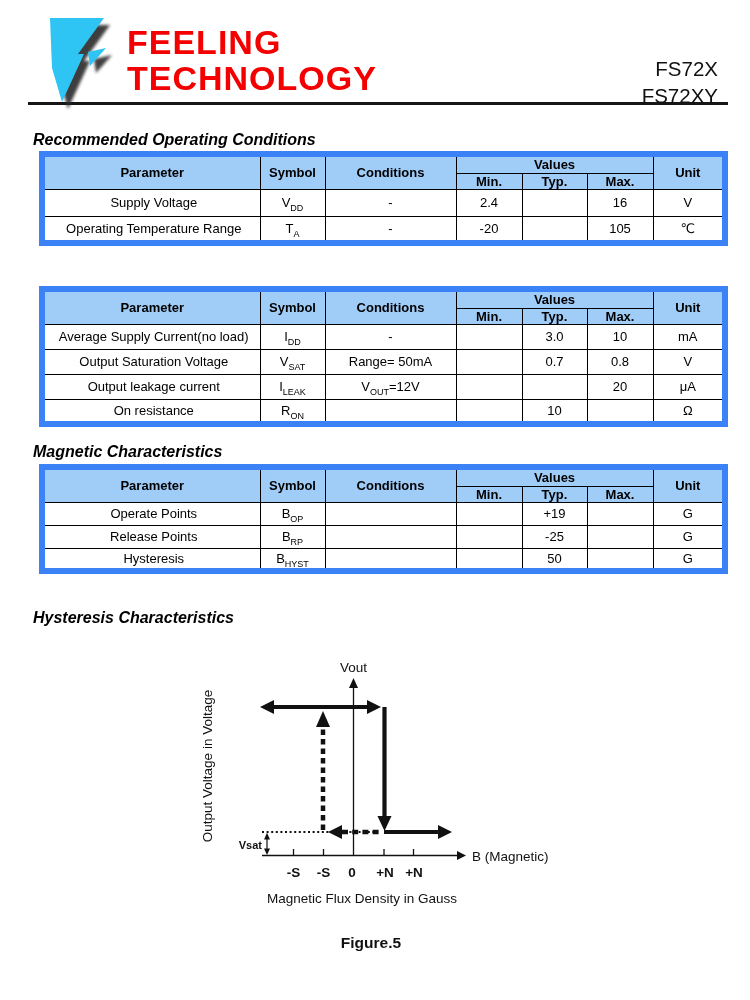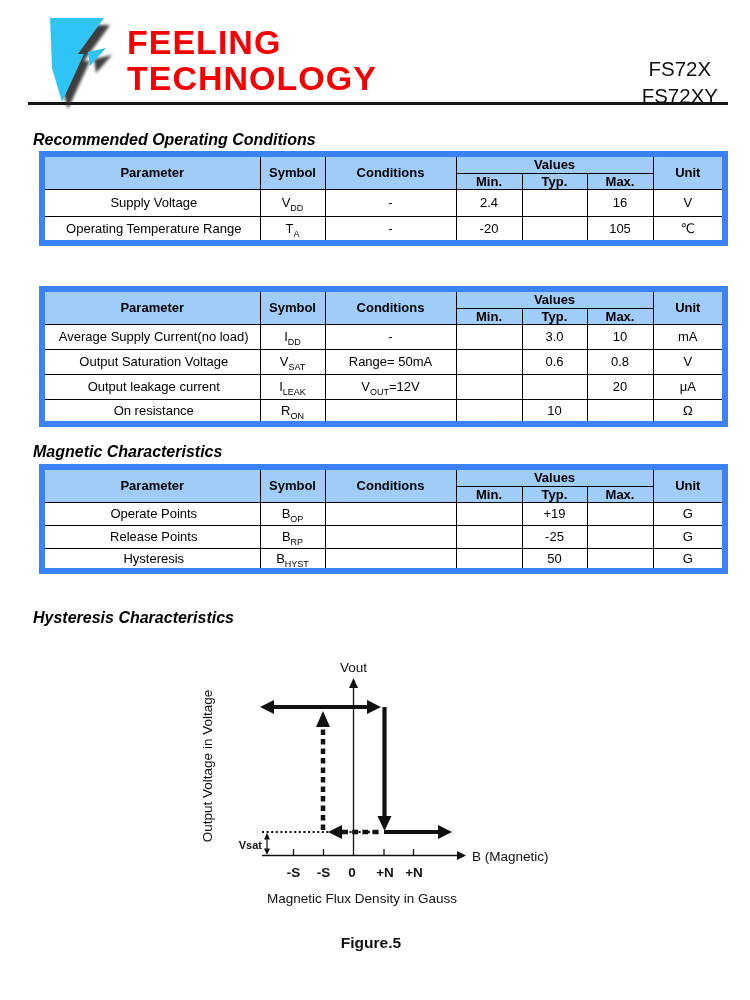--- a/index.html
+++ b/index.html
@@ -8,21 +8,21 @@
     font-family:"Liberation Sans","DejaVu Sans",sans-serif; color:#000;
     overflow:hidden;
   }
   
   .brand {
     position:absolute; left:127px; top:24px;
     font-size:34px; font-weight:bold; line-height:36px; letter-spacing:1px;
     color:var(--brand-red,#F40000); white-space:nowrap;
   }
   .models {
-    position:absolute; right:32px; top:55px; text-align:center;
+    position:absolute; right:32px; top:55px; text-align:right;
     font-size:20.5px; line-height:27px; color:#111; white-space:nowrap;
   }
   .head-rule { position:absolute; left:28px; top:102px; width:700px; height:3px; background:#161616; }
   .logo-svg { position:absolute; left:38px; top:10px; }
   .page-edge { position:absolute; left:0; top:996px; width:750px; height:1px; background:#ececec; }
 
   
   .sec-title { position:absolute; left:33px; font-size:16px; font-weight:bold; white-space:nowrap;font-style:italic; }
   .sec-title sub { font-size:11px; line-height:0; }
   .sec-note { font-weight:normal; font-size:15px; }
@@ -164,21 +164,21 @@
         <td></td>
         <td>3.0</td>
         <td>10</td>
         <td>mA</td>
       </tr>
       <tr>
         <td class="p">Output Saturation Voltage</td>
         <td><span>V</span><sub>SAT</sub></td>
         <td>Range= 50mA</td>
         <td></td>
-        <td>0.6</td>
+        <td>0.7</td>
         <td>0.8</td>
         <td>V</td>
       </tr>
       <tr>
         <td class="p">Output leakage current</td>
         <td><span>I</span><sub>LEAK</sub></td>
         <td><span>V</span><sub>OUT</sub><span>=12V</span></td>
         <td></td>
         <td></td>
         <td>20</td>

